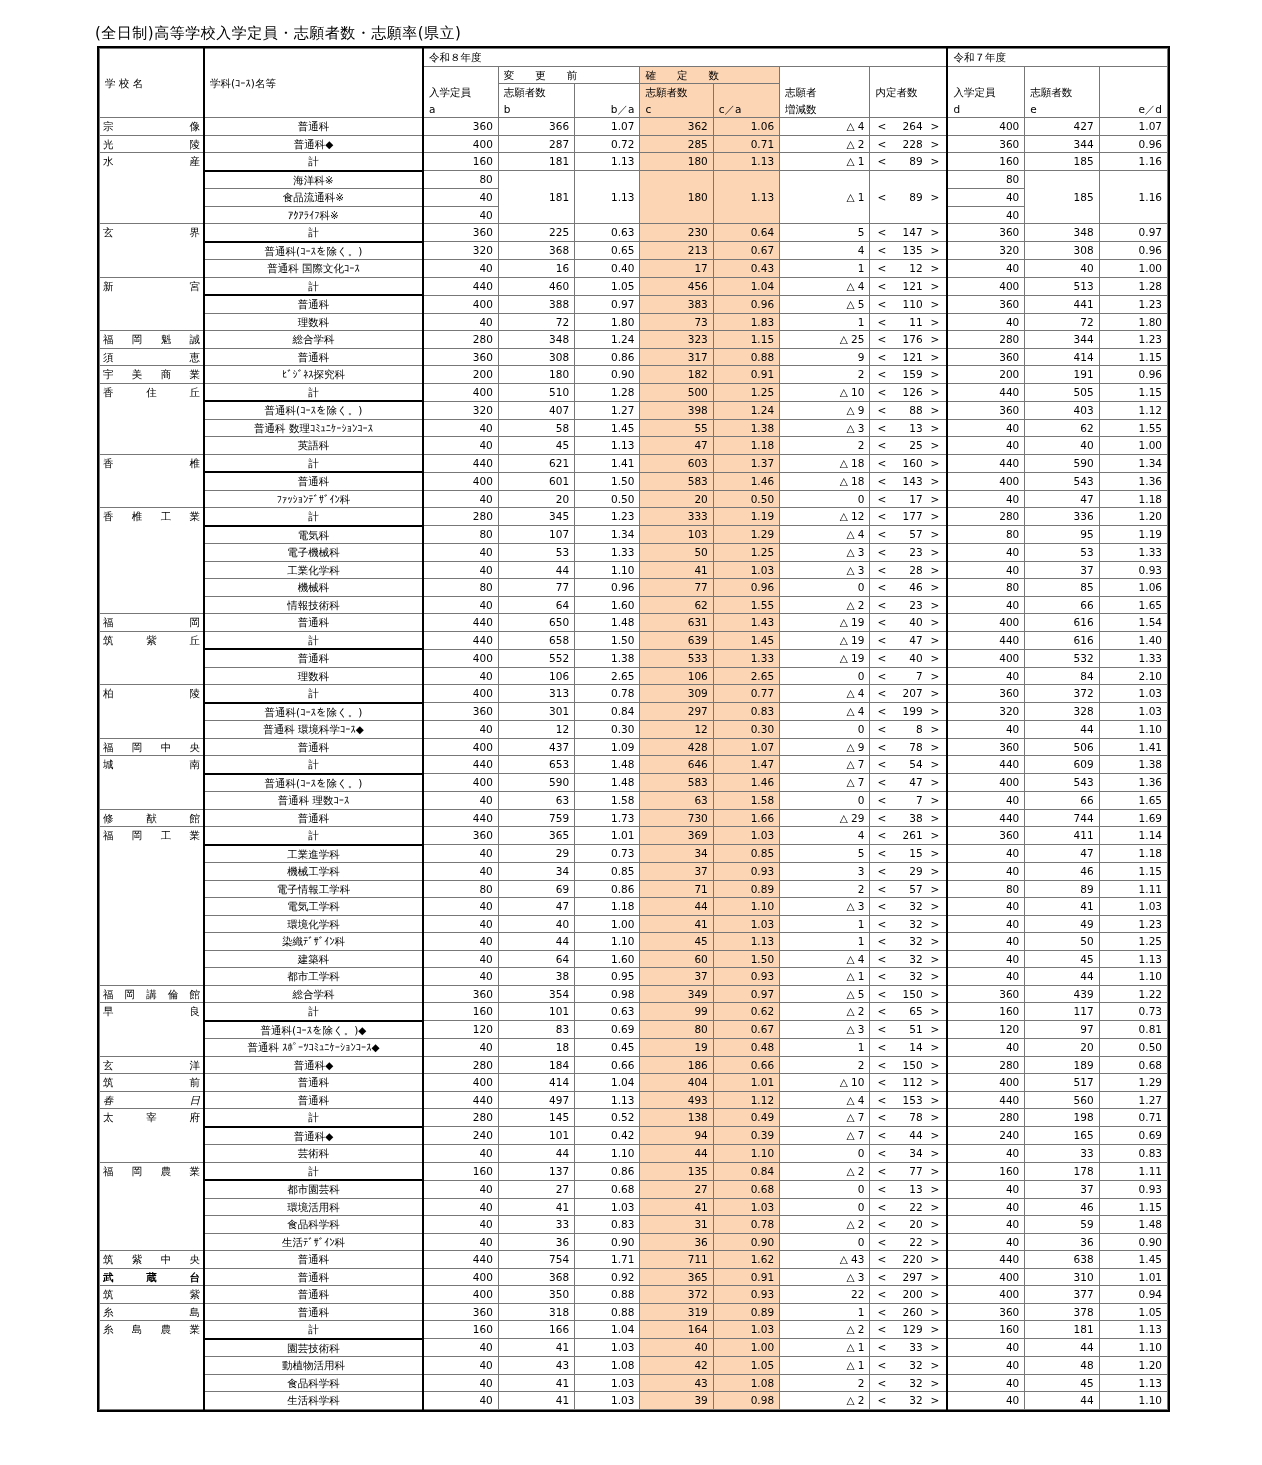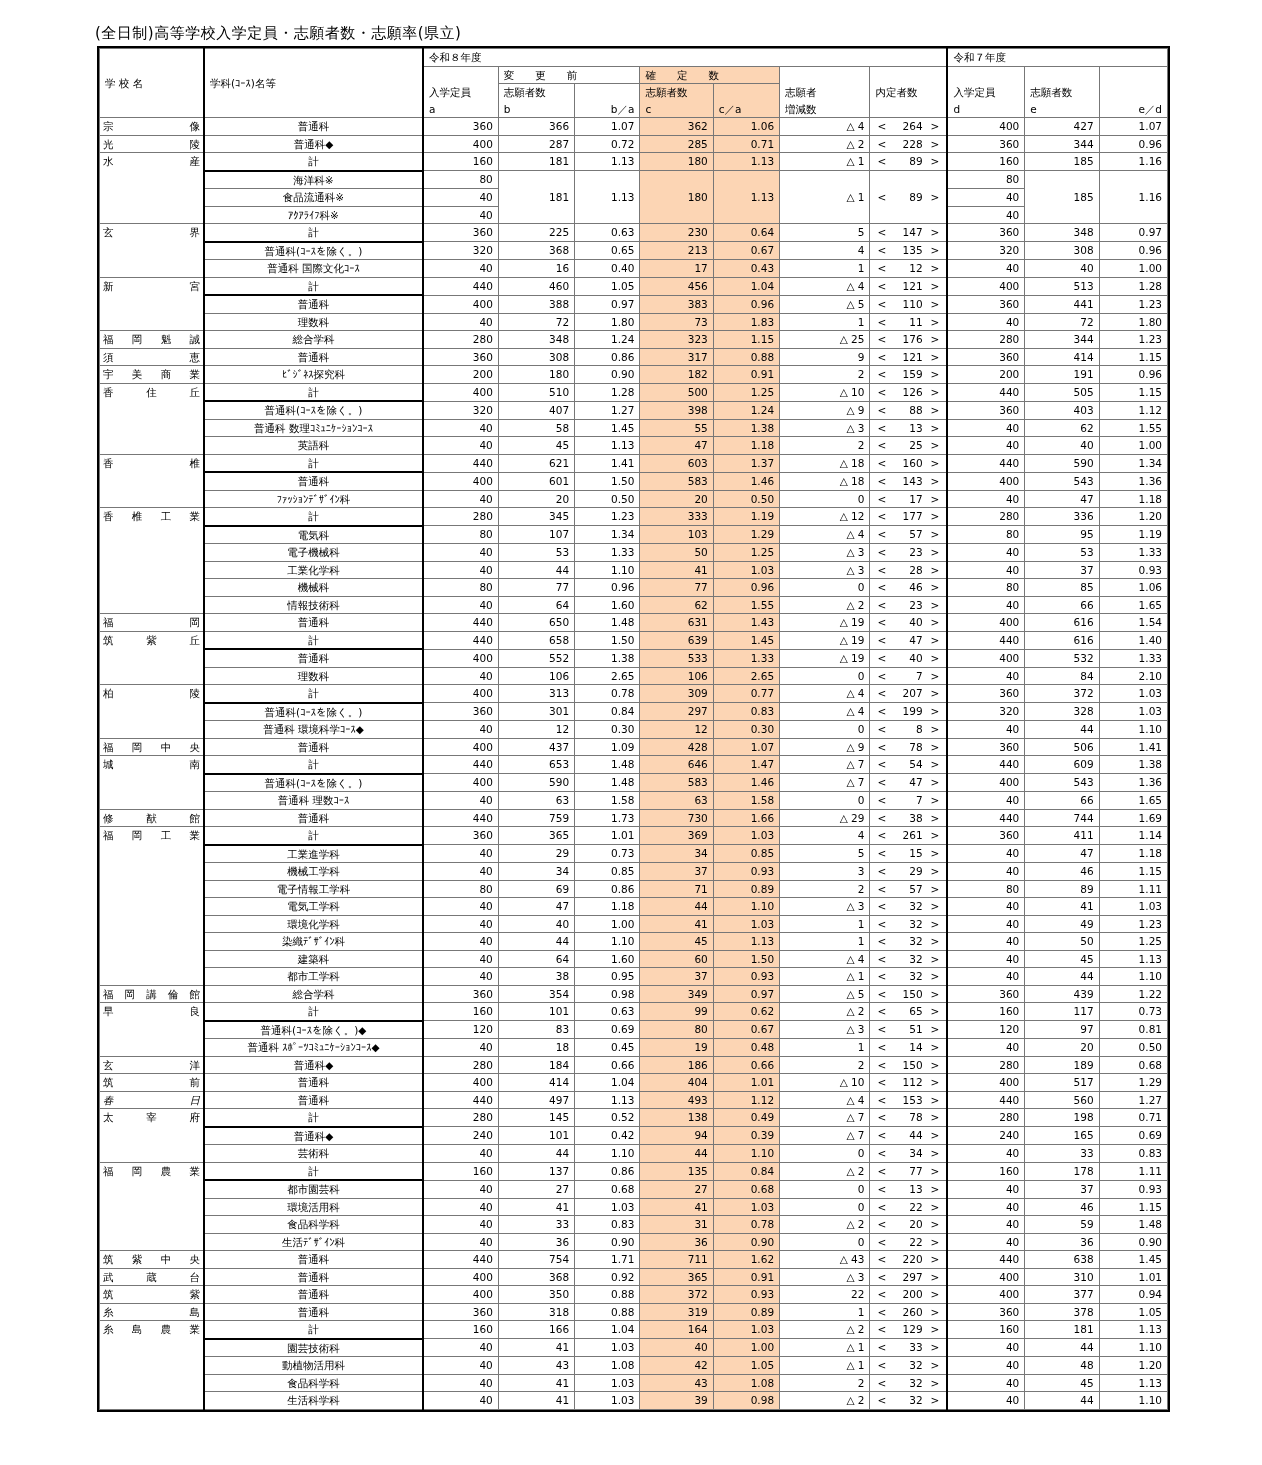--- a/index.html
+++ b/index.html
@@ -1314,21 +1314,21 @@
             <span>&lt;</span>
             <span class="v">220</span>
             <span>&gt;</span>
           </div>
         </td>
         <td class="num">440</td>
         <td class="num">638</td>
         <td class="num">1.45</td>
       </tr>
       <tr class="thick-top">
-        <td rowspan="1" class="school thick-right" style="vertical-align: top;">武蔵台</td>
+        <td rowspan="1" class="school thick-right" style="vertical-align: top; font-weight: bold;">武蔵台</td>
         <td class="ctr thick-right">普通科</td>
         <td class="num">400</td>
         <td class="num">368</td>
         <td class="num">0.92</td>
         <td class="num orange">365</td>
         <td class="num orange">0.91</td>
         <td class="num">△ 3</td>
         <td class="thick-right">
           <div class="naitei">
             <span>&lt;</span>

